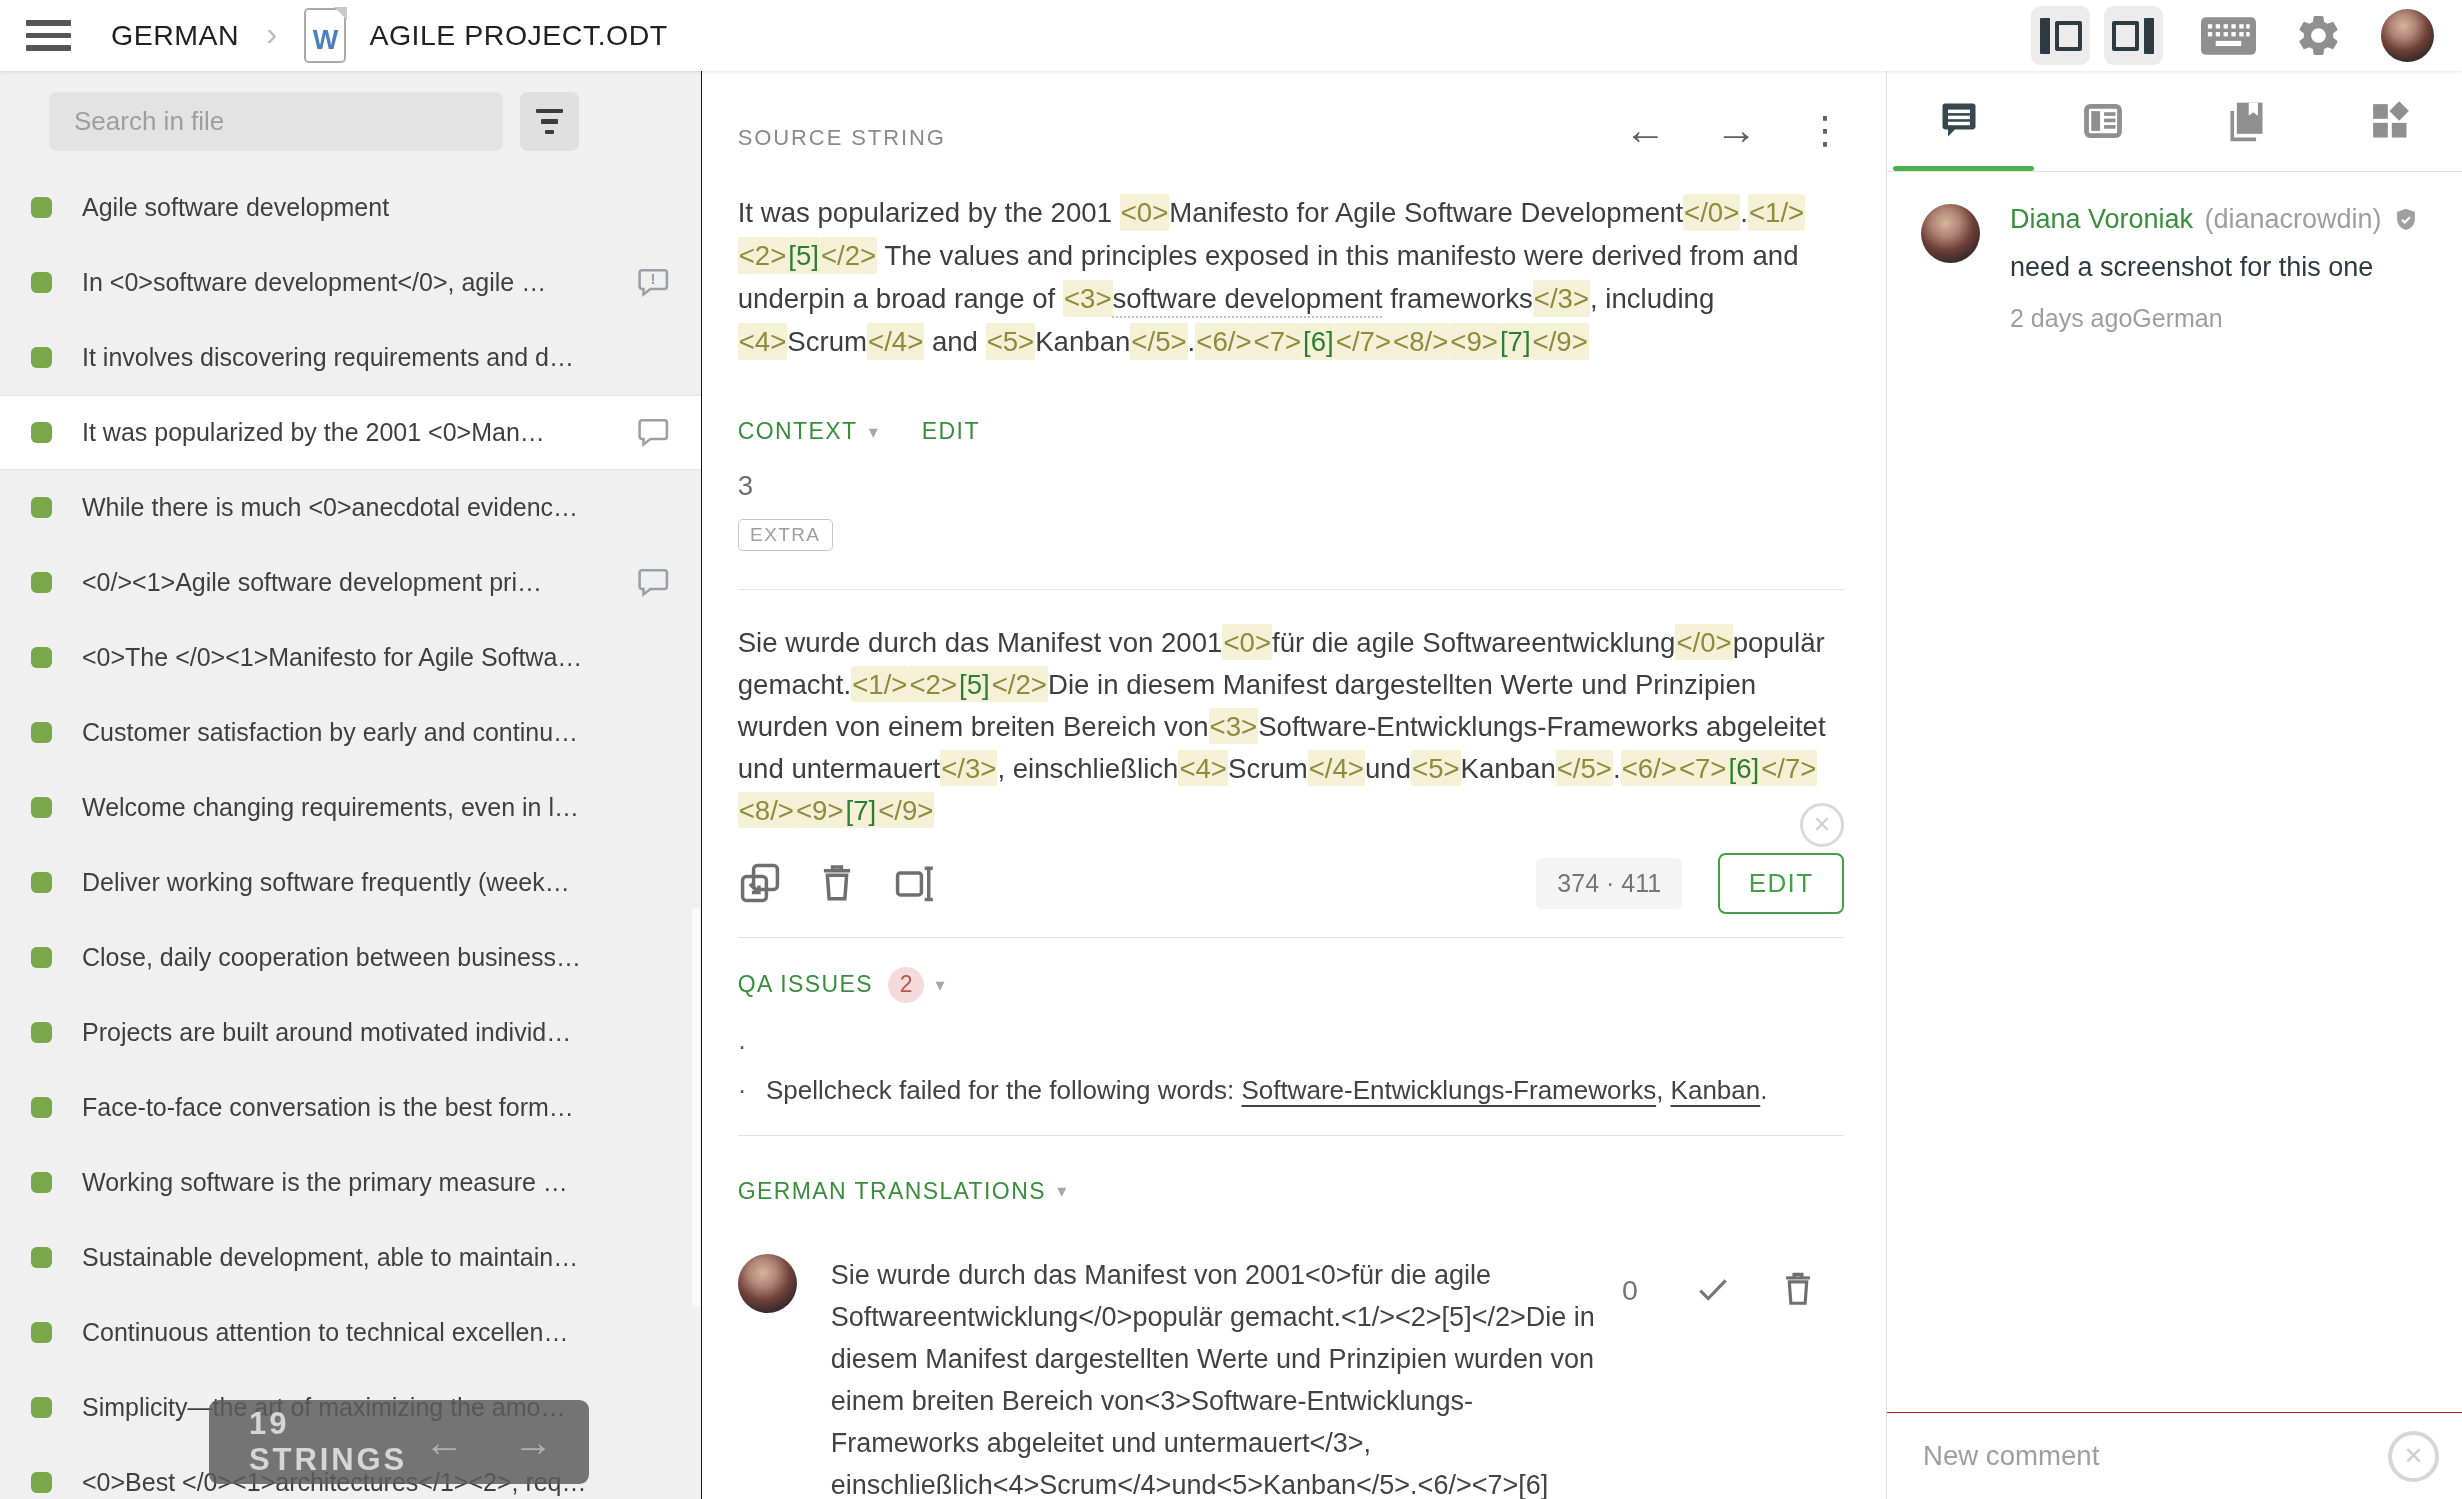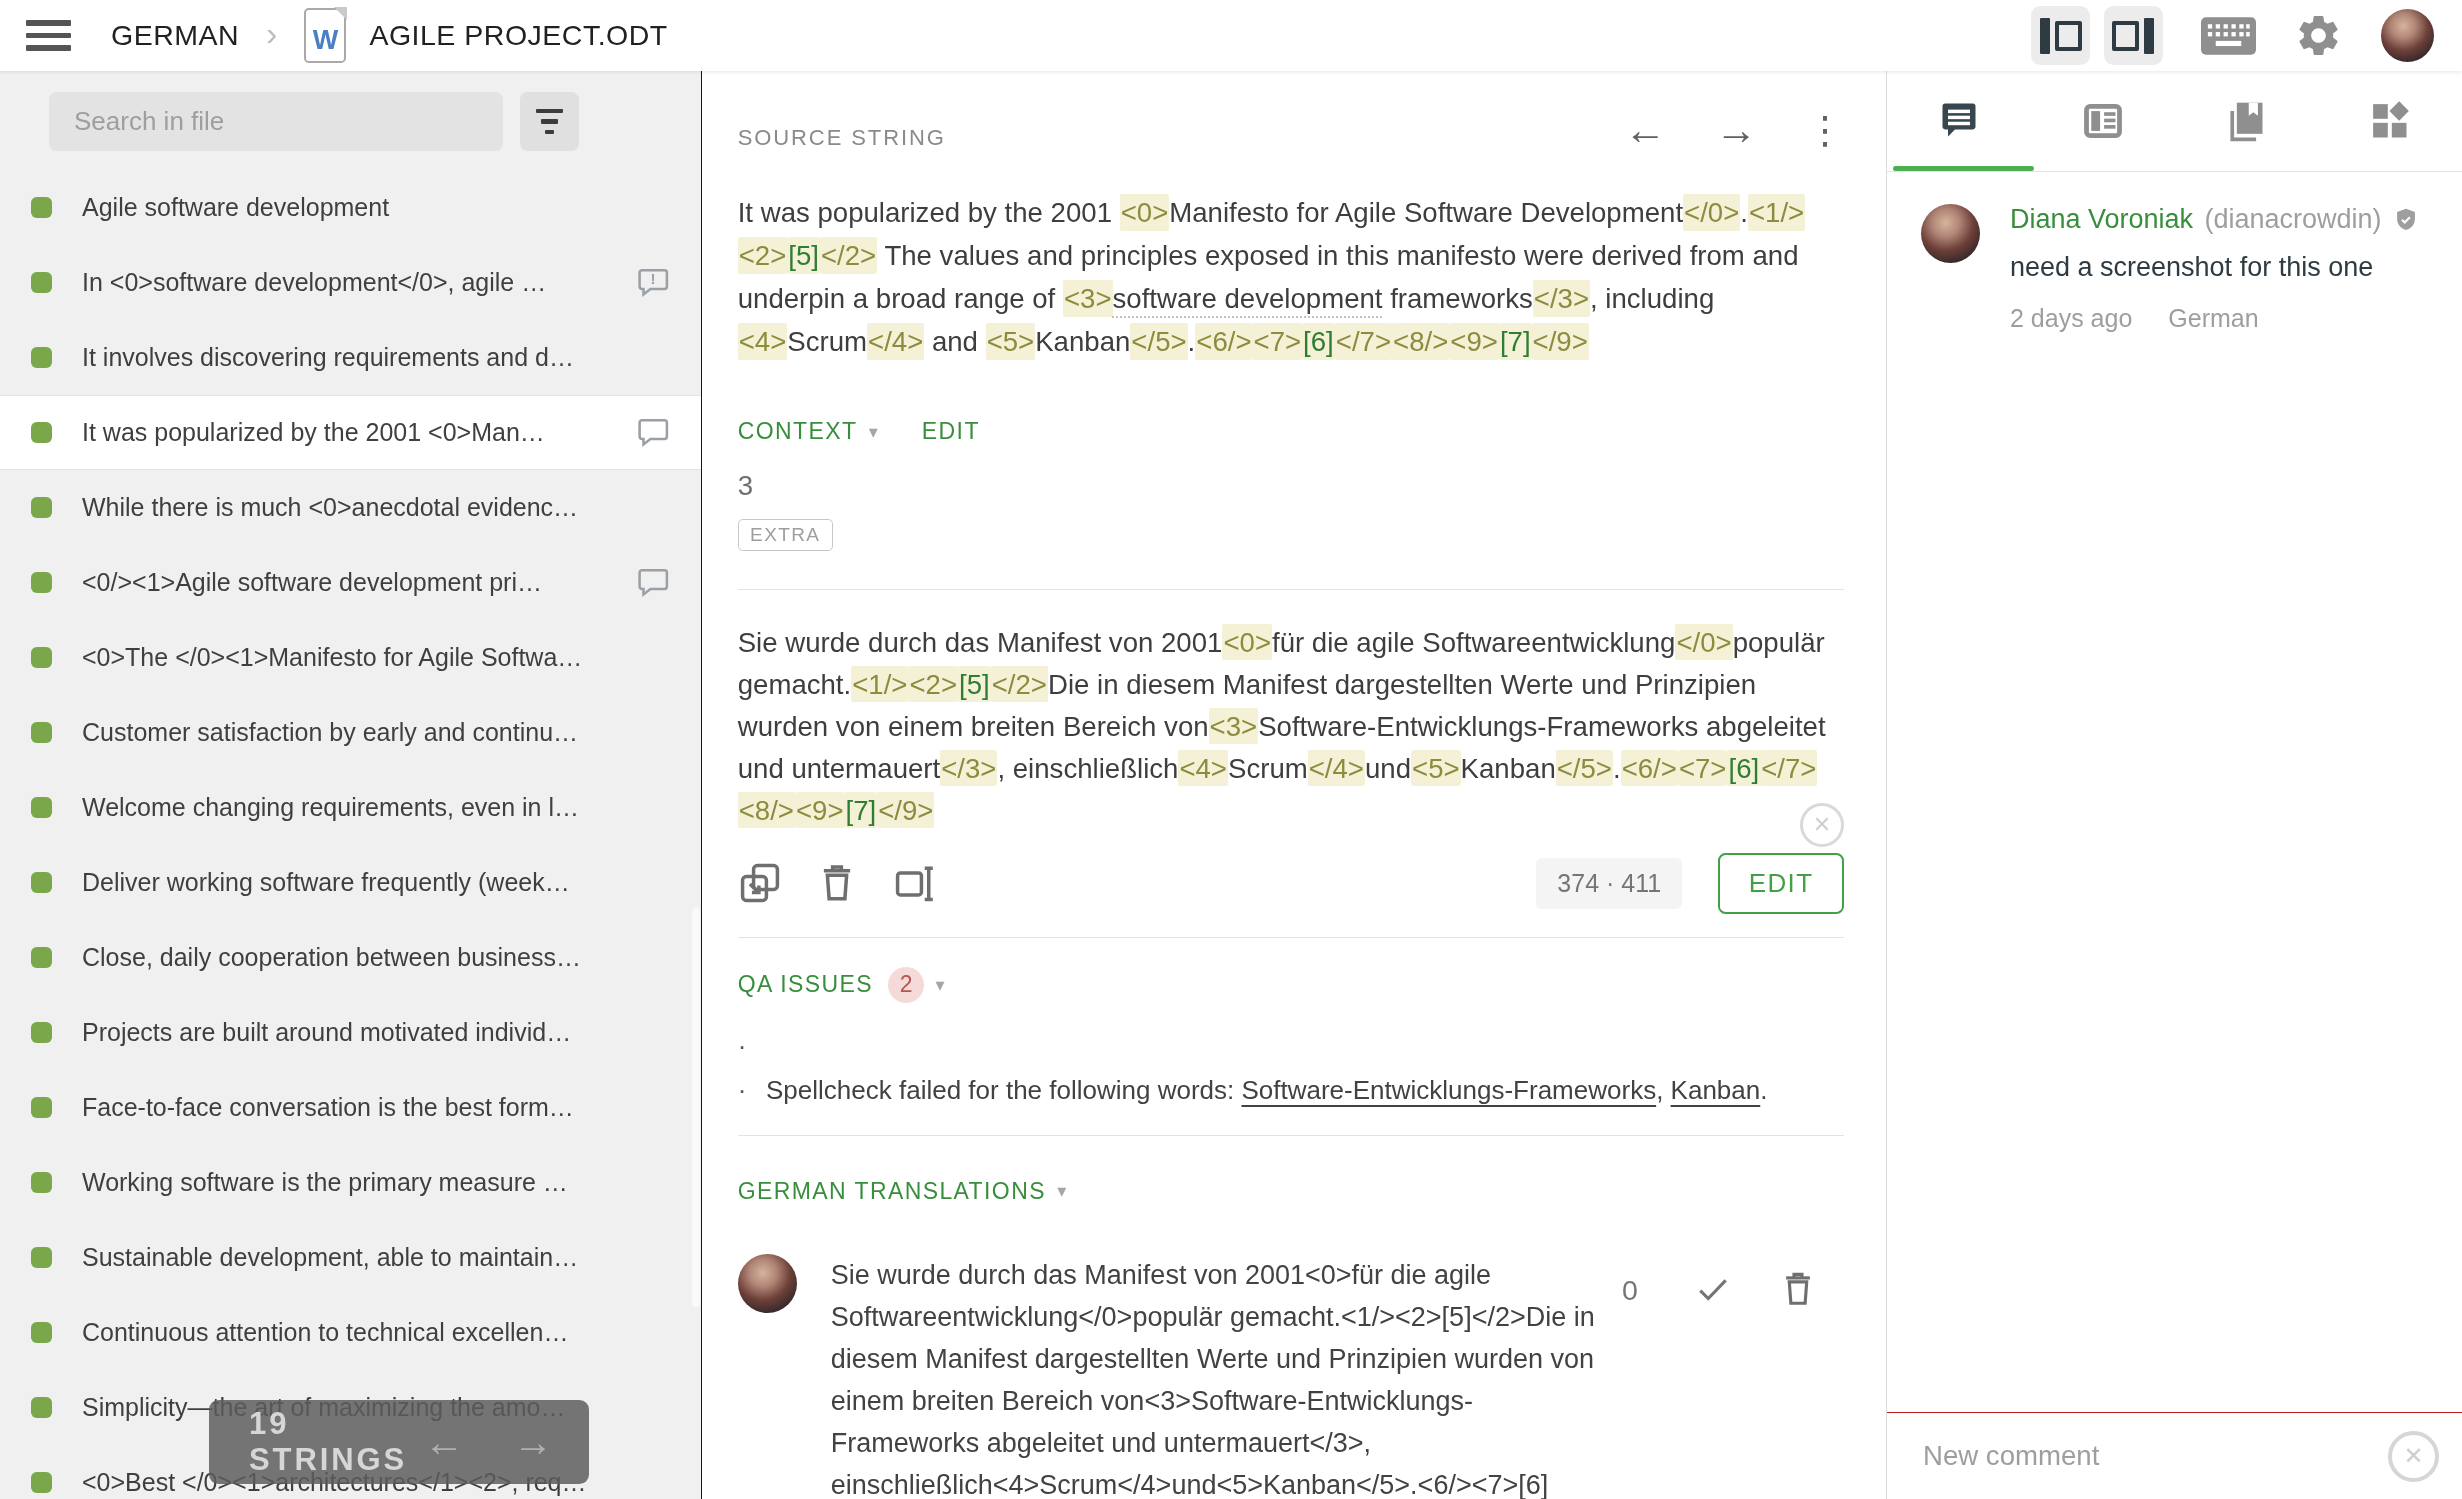--- a/index.html
+++ b/index.html
@@ -128,21 +128,21 @@
   .tab{flex:1;display:flex;align-items:center;justify-content:center;cursor:pointer;}
   .tab-underline{position:absolute;bottom:0;left:5.7px;width:141px;height:4.8px;border-radius:2.9px;background:#4caf50;}
 
   .comment{display:flex;padding:32px 32px 0 34px;}
   .c-body{margin-left:30px;}
   .c-nameline{display:flex;align-items:center;}
   .c-name{font-size:27px;font-weight:500;color:#388e3c;cursor:pointer;}
   .c-user{margin-left:11.4px;font-size:27px;color:#9e9e9e;}
   .c-shield{margin-left:11.4px;display:flex;align-items:center;}
   .c-text{margin-top:17px;font-size:27px;color:#2e3b42;}
-  .c-meta{margin-top:21px;display:flex;gap:36px;font-size:25px;color:#9e9e9e;}
+  .c-meta{margin-top:21px;display:flex;font-size:25px;color:#9e9e9e;}
 
   .new-comment{position:absolute;bottom:0;left:0;width:100%;height:87px;border-top:1px solid #b91c1c;
                display:flex;align-items:center;background:#fff;}
   .nc-input{border:none;outline:none;flex:1;margin-left:34px;font-size:27.6px;color:#424242;
             font-family:"Liberation Sans","DejaVu Sans",sans-serif;background:transparent;}
   .nc-input::placeholder{color:#9e9e9e;}
   .nc-clear{margin-right:23px;width:51px;height:51px;border:4.8px solid #d6d6d6;border-radius:50%;
             display:flex;align-items:center;justify-content:center;font-size:24px;font-weight:bold;
             color:#cfcfcf;cursor:pointer;}
 </style>

